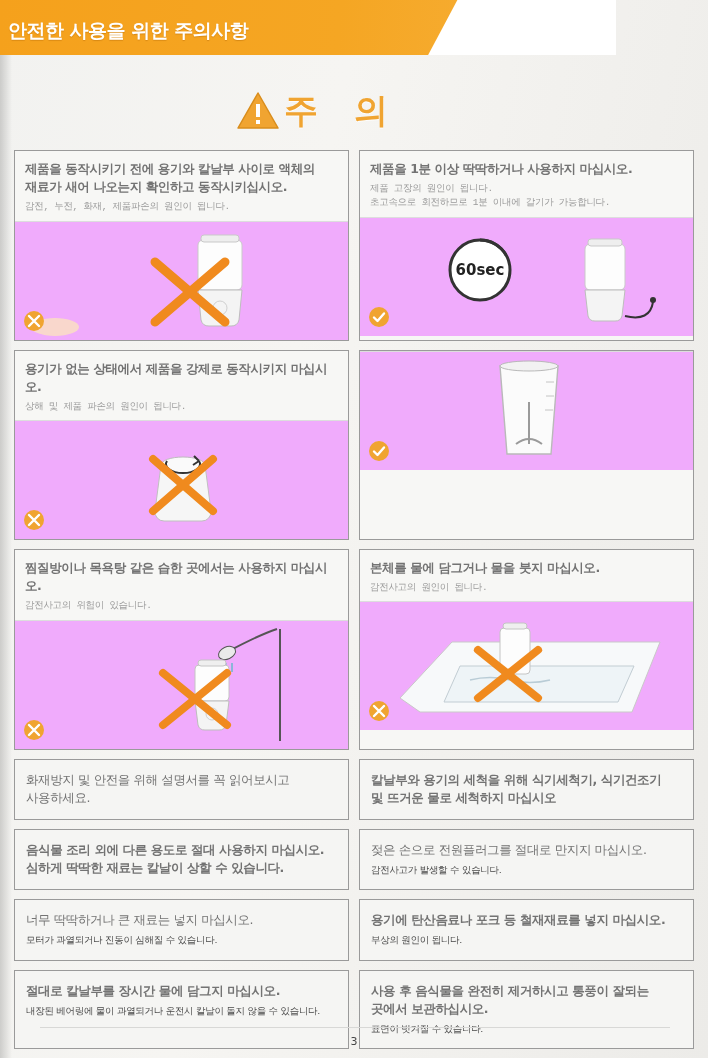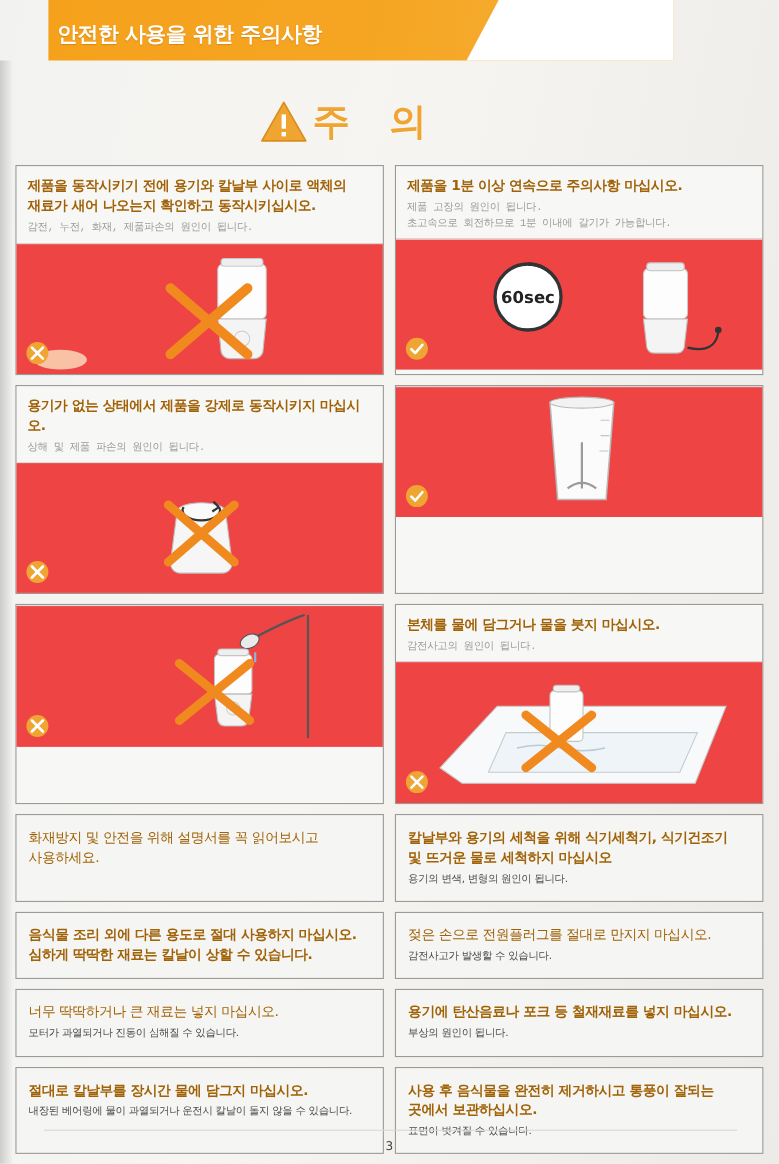--- a/index.html
+++ b/index.html
@@ -9,24 +9,23 @@
     font-family:"DejaVu Sans","Liberation Sans",sans-serif;
     overflow:hidden;
     position:relative;
   }
   .page{
     position:absolute;inset:0;
     background:linear-gradient(100deg,#f2f2f0 0%,#f6f5f2 40%,#ecebe8 100%);
   }
   
   .header{
-    position:absolute;top:0;left:0;width:568px;height:55px;
+    position:absolute;top:0;left:0;width:616px;height:55px;
     background:linear-gradient(95deg,#f5a11c 0%,#f5a623 55%,#f7b13c 100%);
     overflow:hidden;
-    margin-left:44px;
   }
   .header:after{
     content:"";position:absolute;right:-60px;top:-70px;width:220px;height:200px;
     background:#ffffff;transform:rotate(28deg);
   }
   .header-title{
     position:absolute;left:8px;top:18px;
     color:#ffffff;font-size:19px;font-weight:bold;letter-spacing:-0.5px;
     text-shadow:0 1px 1px rgba(160,90,0,.35);
     white-space:nowrap;
@@ -44,26 +43,26 @@
   
   .grid{
     position:absolute;left:14px;top:150px;width:680px;
   }
   .row{display:flex;gap:10px;margin-bottom:9px;}
   .cell{
     width:335px;border:1px solid #9a9a9a;background:#f7f7f5;
     box-sizing:border-box;position:relative;
   }
   .cell .txt{padding:9px 10px 6px 10px;}
-  .t1{font-size:12.5px;color:#a16207;line-height:1.45;font-weight:bold;letter-spacing:-0.4px;}
+  .t1{font-size:12.5px;color:#737373;line-height:1.45;font-weight:bold;letter-spacing:-0.4px;}
   .t1.thin{font-weight:normal;}
   .t2{font-size:9.5px;color:#4a4a4a;line-height:1.5;margin-top:4px;letter-spacing:-0.3px;}
   .t2.faded{color:#9b9b9b;font-family:Liberation Mono, monospace;}
   .art{
-    position:relative;height:118px;background:#ef4444;
+    position:relative;height:118px;background:#f0abfc;
     border-top:1px solid #dddddd;overflow:hidden;
   }
   .art.tall{height:128px;}
   .badge{
     position:absolute;left:8px;bottom:8px;width:22px;height:22px;border-radius:50%;
   }
   .badge svg{display:block;width:22px;height:22px;}
   
   .cell.textonly{background:#f5f5f3;}
   .cell.textonly .txt{padding:11px 11px 12px 11px;}
@@ -120,21 +119,21 @@
             <svg viewBox="0 0 22 22">
                 <circle cx="11" cy="11" r="10" fill="#f0a431"></circle>
                 <path d="M6 6 L16 16 M16 6 L6 16" stroke="#fff" stroke-width="2.4" stroke-linecap="round"></path>
               </svg>
           </div>
         </div>
       </div>
 
       <div class="cell">
         <div class="txt">
-          <div class="t1">제품을 1분 이상 연속으로 주의사항 마십시오.</div>
+          <div class="t1">제품을 1분 이상 딱딱하거나 사용하지 마십시오.</div>
           <div class="t2 faded">제품 고장의 원인이 됩니다.<br>초고속으로 회전하므로 1분 이내에 갈기가 가능합니다.</div>
         </div>
         <div class="art">
           <svg width="335" height="118" viewBox="0 0 335 118">
             <circle cx="120" cy="52" r="30" fill="#fff" stroke="#333" stroke-width="3"></circle>
             <path d="M120 22 a30 30 0 0 1 26 15" fill="none" stroke="#333" stroke-width="3"></path>
             <text x="120" y="57" font-size="15" font-weight="bold" text-anchor="middle" fill="#222" font-family="DejaVu Sans">60sec</text>
             <rect x="225" y="26" width="40" height="46" rx="5" fill="#fdfdfd" stroke="#c9c9c9"></rect>
             <rect x="228" y="21" width="34" height="7" rx="3" fill="#eeeeee" stroke="#c9c9c9"></rect>
             <path d="M225 72 h40 l-3 26 a7 7 0 0 1 -7 5 h-20 a7 7 0 0 1 -7 -5 Z" fill="#f4f4f4" stroke="#bdbdbd"></path>
@@ -191,20 +190,24 @@
                 <circle cx="11" cy="11" r="10" fill="#f0a431"></circle>
                 <path d="M6 11.5 L9.5 15 L16 7.5" stroke="#fff" stroke-width="2.4" fill="none" stroke-linecap="round" stroke-linejoin="round"></path>
               </svg>
           </div>
         </div>
       </div>
     </div>
 
     <div class="row">
       <div class="cell">
+        <div class="txt">
+          <div class="t1">찜질방이나 목욕탕 같은 습한 곳에서는 사용하지 마십시오.</div>
+          <div class="t2 faded">감전사고의 위험이 있습니다.</div>
+        </div>
         <div class="art tall">
           <svg width="335" height="128" viewBox="0 0 335 128">
             <line x1="265" y1="8" x2="265" y2="120" stroke="#555" stroke-width="2"></line>
             <path d="M214 30 q30 -16 48 -22" fill="none" stroke="#555" stroke-width="2"></path>
             <ellipse cx="212" cy="32" rx="9" ry="6" fill="#eaeaea" stroke="#555" transform="rotate(-25 212 32)"></ellipse>
             <path d="M205 40 l-4 8 M211 42 l-3 9 M217 42 l0 9" stroke="#8ab6d8" stroke-width="2"></path>
             <rect x="180" y="44" width="34" height="36" rx="4" fill="#fdfdfd" stroke="#c4c4c4"></rect>
             <rect x="183" y="39" width="28" height="6" rx="3" fill="#efefef" stroke="#c4c4c4"></rect>
             <path d="M180 80 h34 l-3 24 a7 7 0 0 1 -7 5 h-14 a7 7 0 0 1 -7 -5 Z" fill="#f4f4f4" stroke="#bdbdbd"></path>
             <circle cx="197" cy="93" r="6" fill="none" stroke="#cfcfcf"></circle>
@@ -247,21 +250,20 @@
 
     <div class="row">
       <div class="cell textonly">
         <div class="txt">
           <div class="t1 thin">화재방지 및 안전을 위해 설명서를 꼭 읽어보시고<br>사용하세요.</div>
         </div>
       </div>
       <div class="cell textonly">
         <div class="txt">
           <div class="t1">칼날부와 용기의 세척을 위해 식기세척기, 식기건조기<br>및 뜨거운 물로 세척하지 마십시오</div>
-          <div class="t2">용기의 변색, 변형의 원인이 됩니다.</div>
         </div>
       </div>
     </div>
 
     <div class="row">
       <div class="cell textonly">
         <div class="txt">
           <div class="t1">음식물 조리 외에 다른 용도로 절대 사용하지 마십시오.<br>심하게 딱딱한 재료는 칼날이 상할 수 있습니다.</div>
         </div>
       </div>

